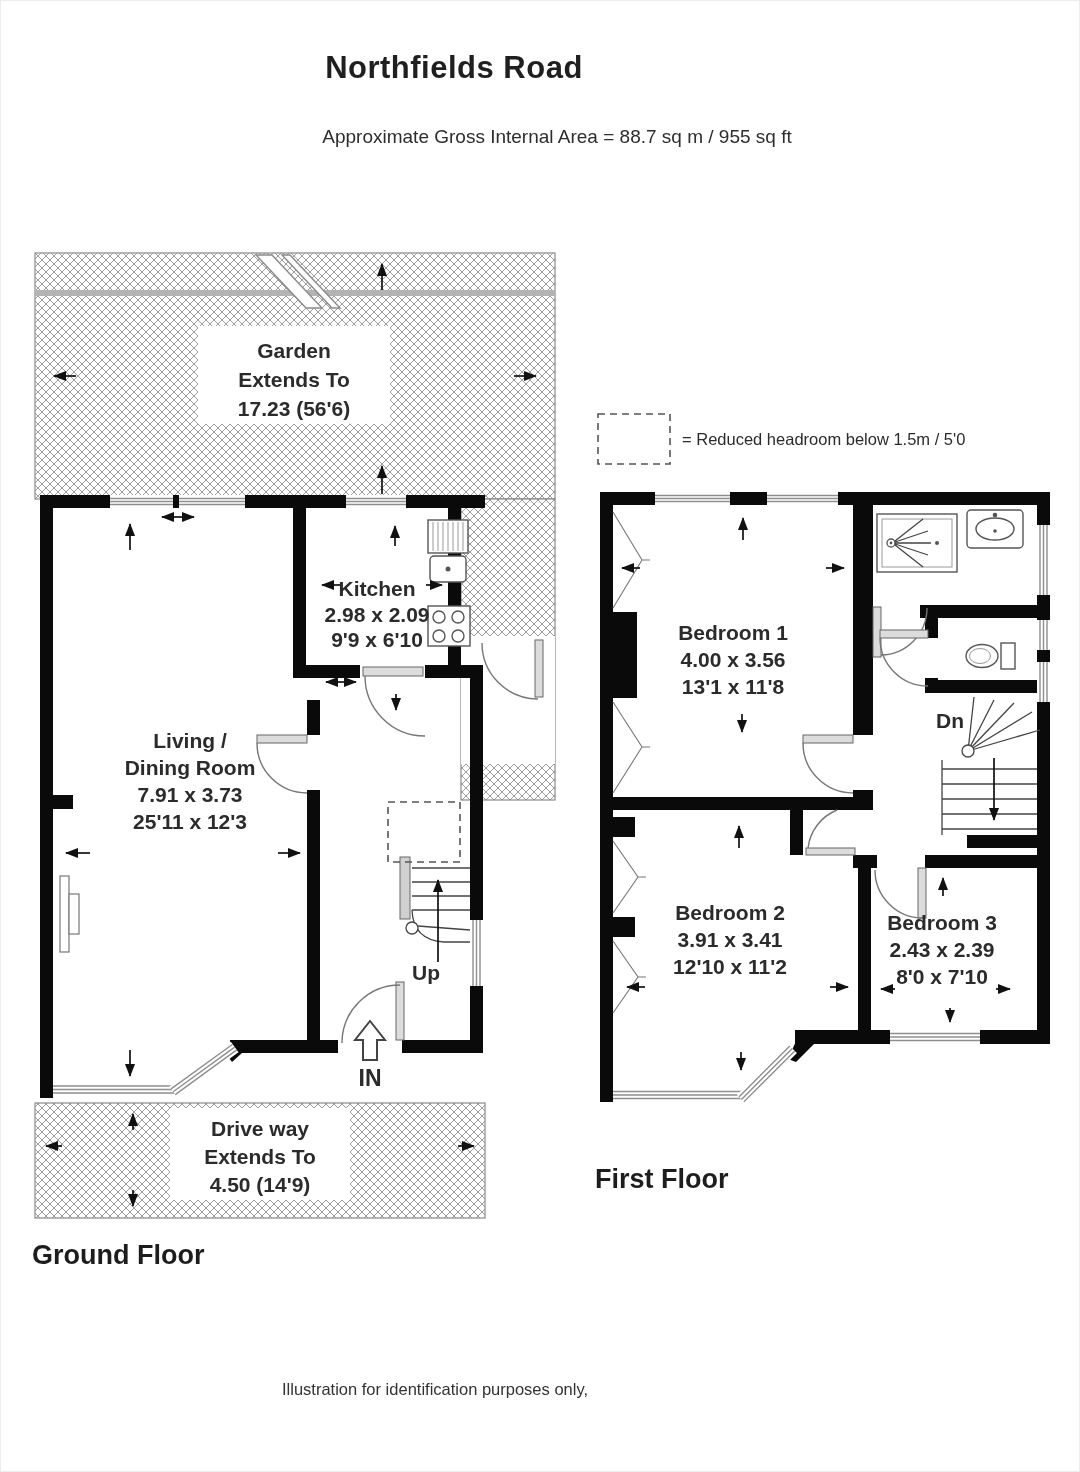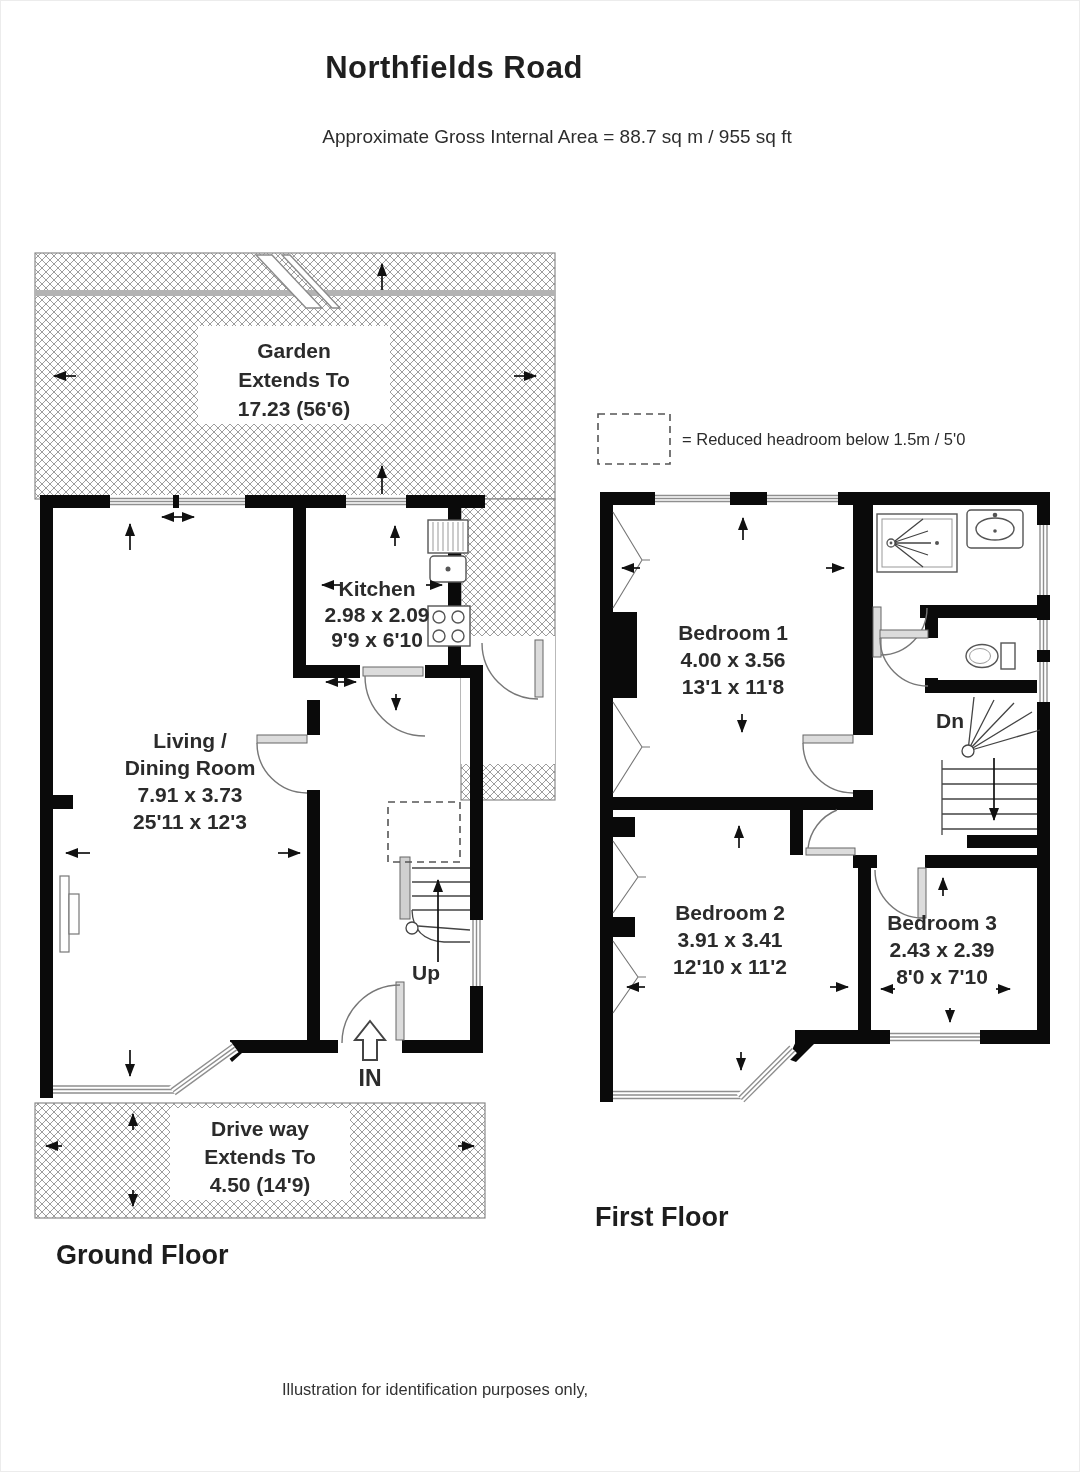--- a/index.html
+++ b/index.html
@@ -361,18 +361,18 @@
     <line class="arrow" x1="55" y1="587" x2="37" y2="587" marker-end="url(#ah2)"></line>
     <line class="arrow" x1="240" y1="587" x2="258" y2="587" marker-end="url(#ah2)"></line>
     <line class="arrow" x1="151" y1="652" x2="151" y2="670" marker-end="url(#ah2)"></line>
     <line class="arrow" x1="353" y1="496" x2="353" y2="478" marker-end="url(#ah2)"></line>
     <line class="arrow" x1="360" y1="608" x2="360" y2="622" marker-end="url(#ah2)"></line>
     <line class="arrow" x1="305" y1="589" x2="291" y2="589" marker-end="url(#ah2)"></line>
     <line class="arrow" x1="406" y1="589" x2="420" y2="589" marker-end="url(#ah2)"></line>
   </g>
 </svg>
 
-<div class="abs floor-label" style="left:56px;top:1240px">Ground Floor</div>
-<div class="abs floor-label" style="left:595px;top:1202px">First Floor</div>
+<div class="abs floor-label" style="left:32px;top:1240px">Ground Floor</div>
+<div class="abs floor-label" style="left:595px;top:1164px">First Floor</div>
 
 <div class="abs" id="footer">
   <div>Illustration for identification purposes only,</div>
 </div>
 
 </body></html>

